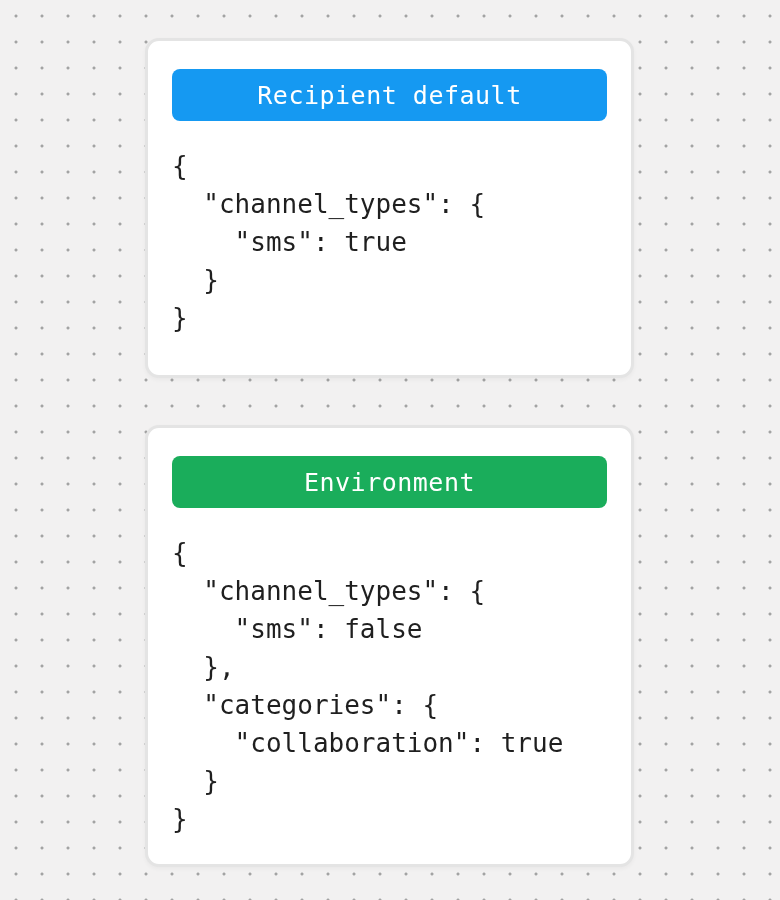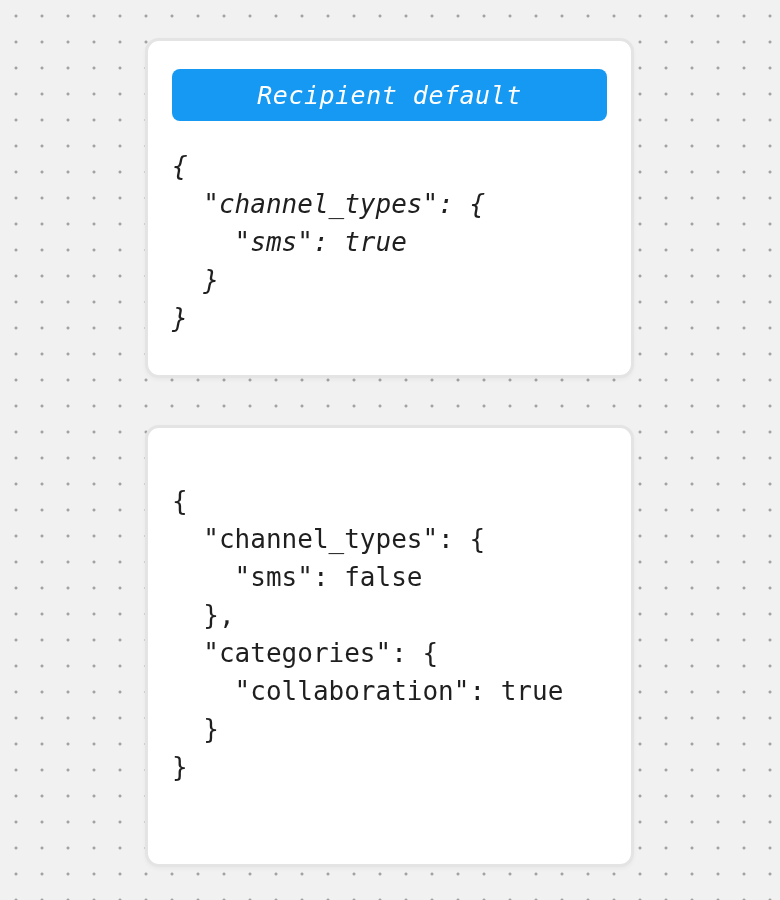--- a/index.html
+++ b/index.html
@@ -24,21 +24,20 @@
     box-sizing: border-box;
     background: #ffffff;
     border: 3px solid #e4e4e4;
     border-radius: 14px;
     padding: 28px 24px;
     box-shadow: 0 2px 4px rgba(0,0,0,0.04);
   }
   .card-recipient {
     top: 38px;
     height: 340px;
-    font-style: italic;
   }
   .card-environment {
     top: 425px;
     height: 442px;
   }
   .badge {
     height: 52px;
     border-radius: 8px;
     display: flex;
     align-items: center;
@@ -74,20 +73,23 @@
     <div class="code">
       <span class="code-line">{</span>
       <span class="code-line">  "channel_types": {</span>
       <span class="code-line">    "sms": true</span>
       <span class="code-line">  }</span>
       <span class="code-line">}</span>
     </div>
   </div>
 
   <div class="card card-environment">
+    <div class="badge" style="background-color: rgb(26, 173, 91);">
+      <span class="badge-label">Environment</span>
+    </div>
     <div class="code">
       <span class="code-line">{</span>
       <span class="code-line">  "channel_types": {</span>
       <span class="code-line">    "sms": false</span>
       <span class="code-line">  },</span>
       <span class="code-line">  "categories": {</span>
       <span class="code-line">    "collaboration": true</span>
       <span class="code-line">  }</span>
       <span class="code-line">}</span>
     </div>

